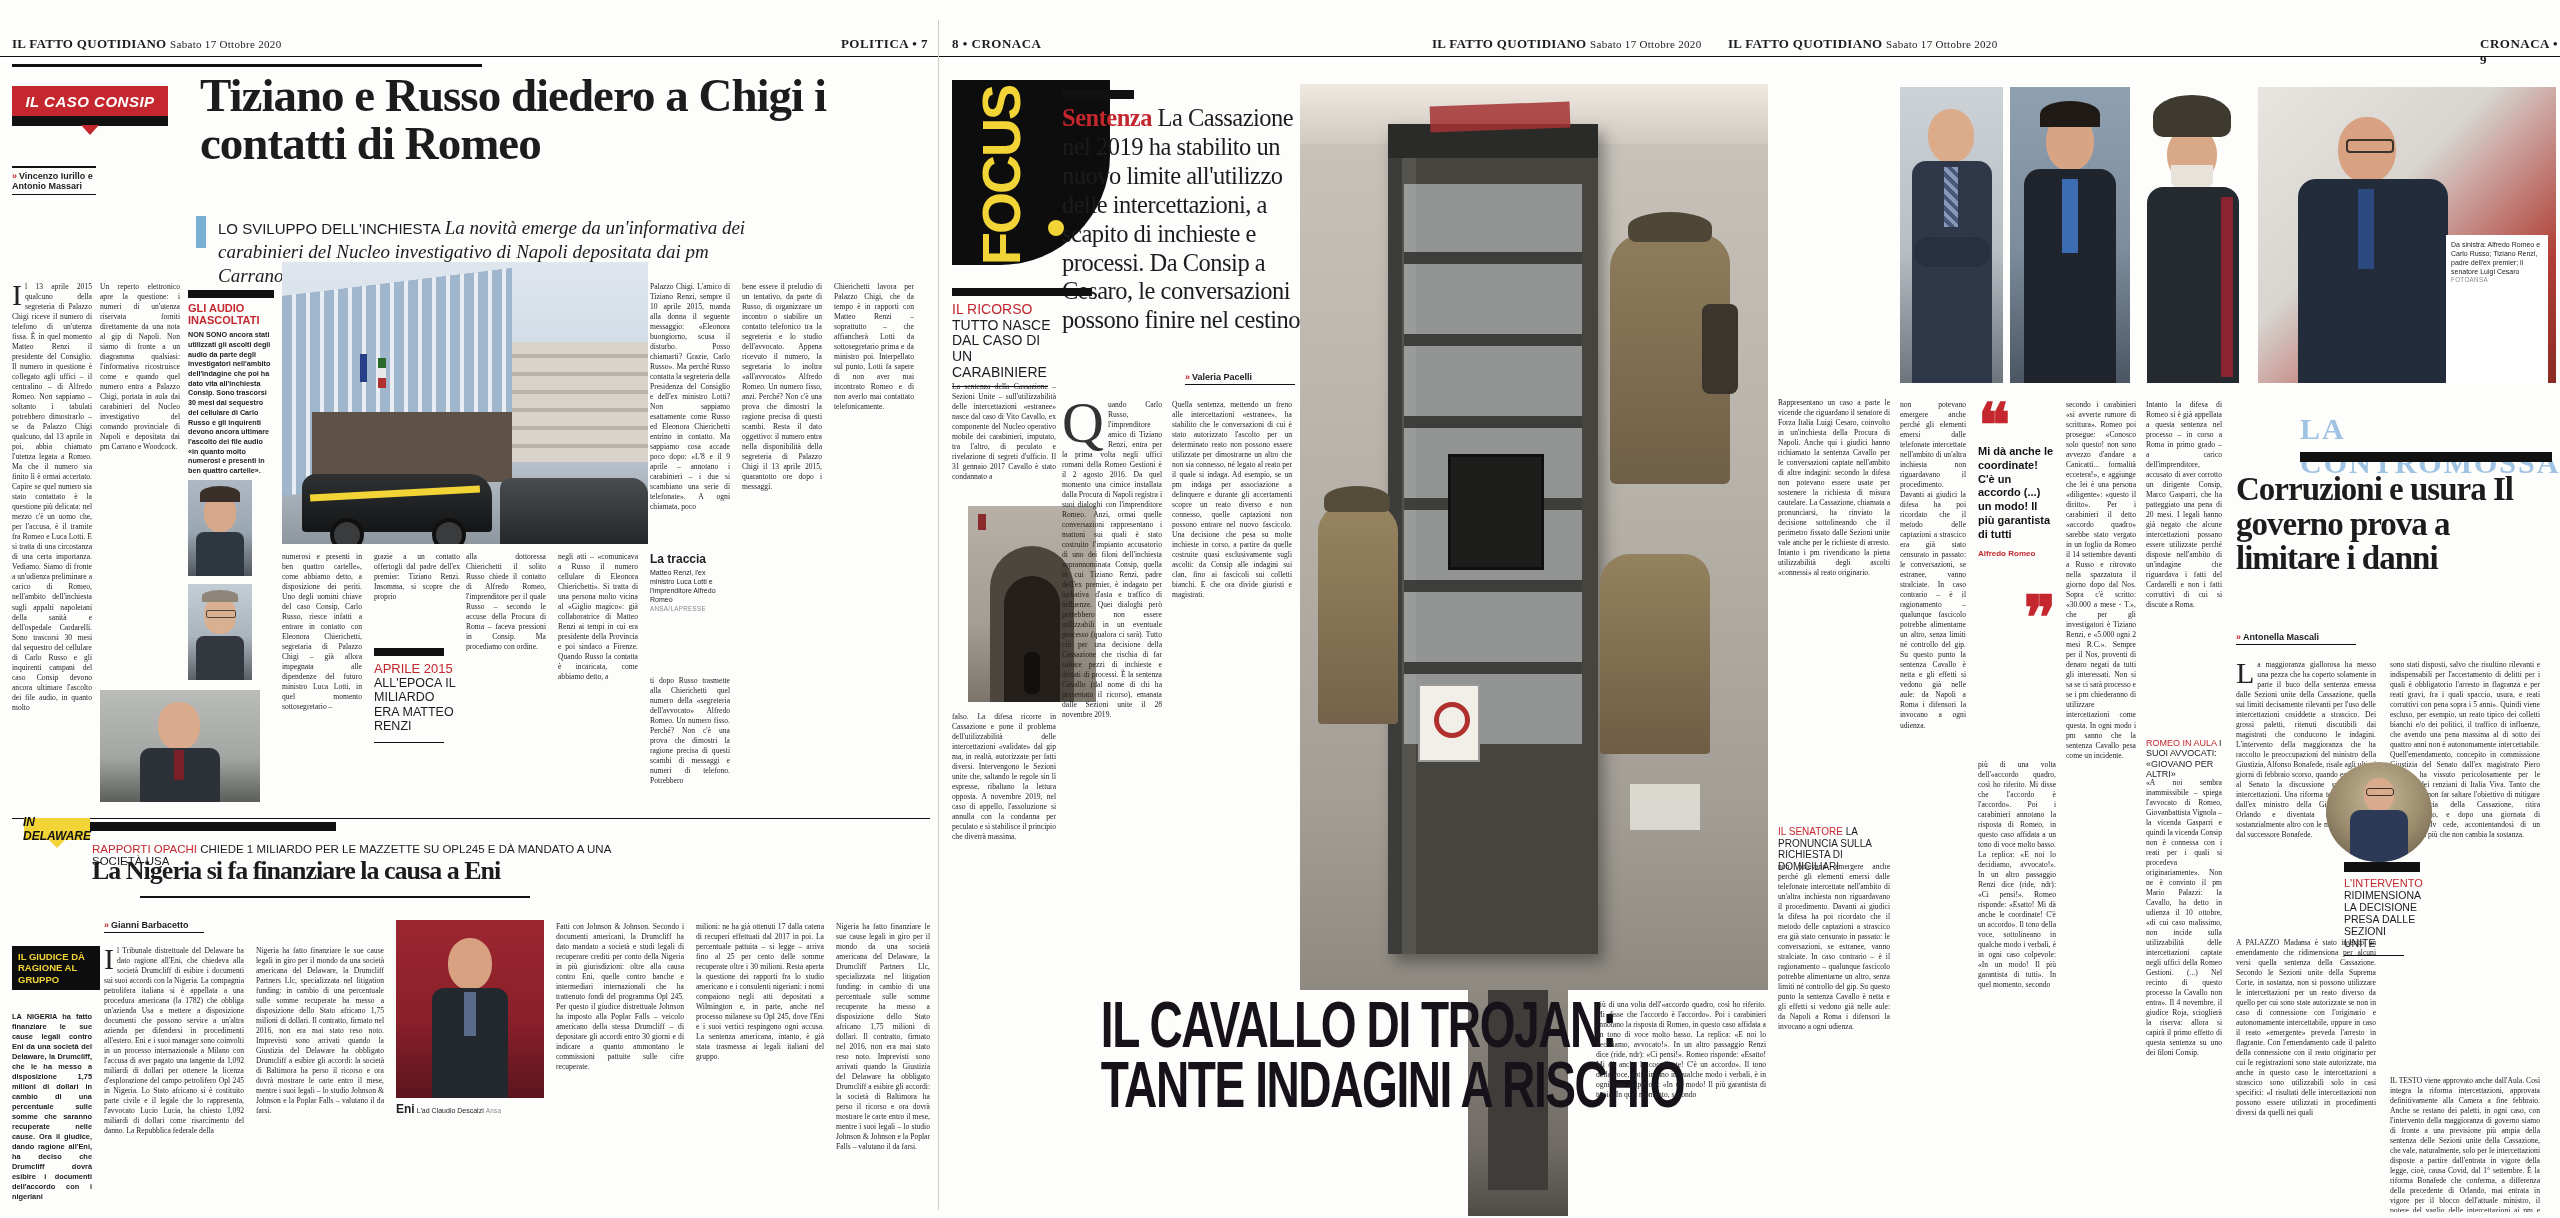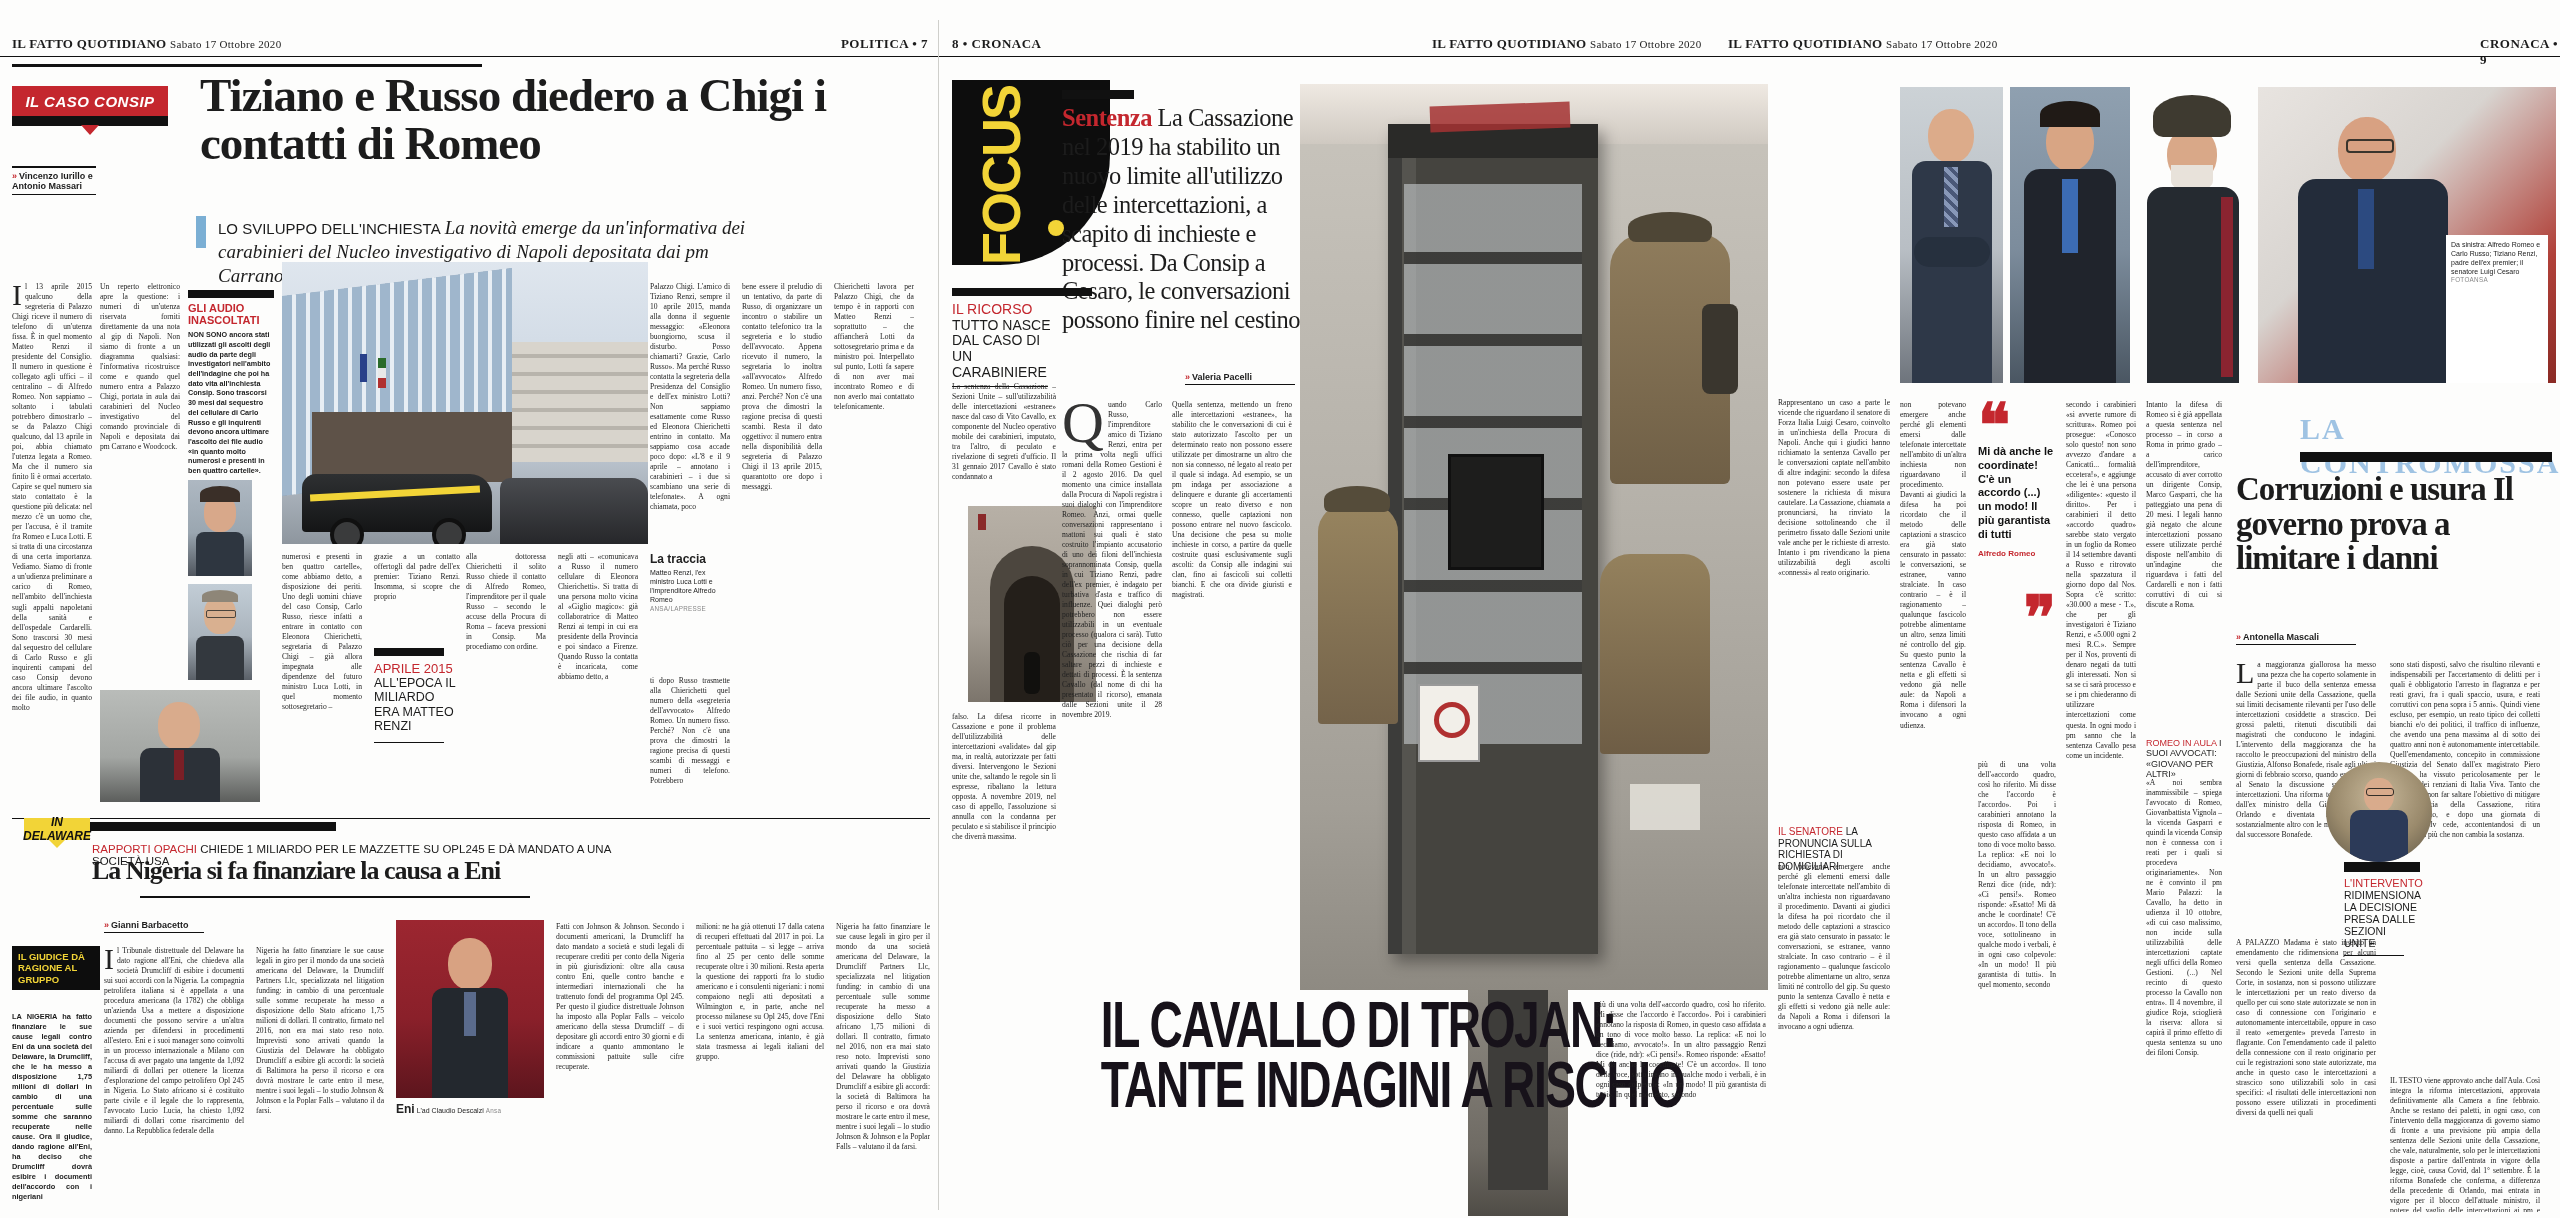--- a/index.html
+++ b/index.html
@@ -144,21 +144,21 @@
 
   <div class="abs photo" style="left:100px;top:690px;width:160px;height:112px;background:linear-gradient(180deg,#b9bcb9 0%,#a3a6a3 60%,#5c5e5c 100%);">
     <div style="position:absolute;left:58px;top:12px;width:42px;height:48px;border-radius:46%;background:#d9ab8c;"></div>
     <div style="position:absolute;left:40px;top:58px;width:80px;height:54px;background:#2c3138;border-radius:10px 10px 0 0;"></div>
     <div style="position:absolute;left:74px;top:60px;width:10px;height:30px;background:#7a1f26;"></div>
   </div>
 
   <div class="abs rule" style="left:12px;top:818px;width:918px;height:1px;"></div>
   <div class="abs blacktab" style="left:88px;top:822px;width:248px;height:9px;"></div>
   <div class="abs" style="left:24px;top:818px;width:66px;">
-    <div class="yellowtag" style="height:22px;text-align:center;">IN DELAWARE</div>
+    <div class="yellowtag" style="height:22px;">IN DELAWARE</div>
     <div style="width:0;height:0;border-left:8px solid transparent;border-right:8px solid transparent;border-top:8px solid var(--yellow);margin:0 auto;"></div>
   </div>
   <div class="abs kick" style="left:92px;top:843px;font-size:11.5px;width:560px;">
     <span class="r">RAPPORTI OPACHI</span>
     <span>CHIEDE 1 MILIARDO PER LE MAZZETTE SU OPL245 E DÀ MANDATO A UNA SOCIETÀ USA</span>
   </div>
   <div class="abs headline" style="left:92px;top:858px;width:520px;font-size:26px;">La Nigeria si fa finanziare la causa a Eni</div>
   <div class="abs rule" style="left:140px;top:896px;width:390px;height:2px;"></div>
 
   <div class="abs byline" style="left:104px;top:920px;">

